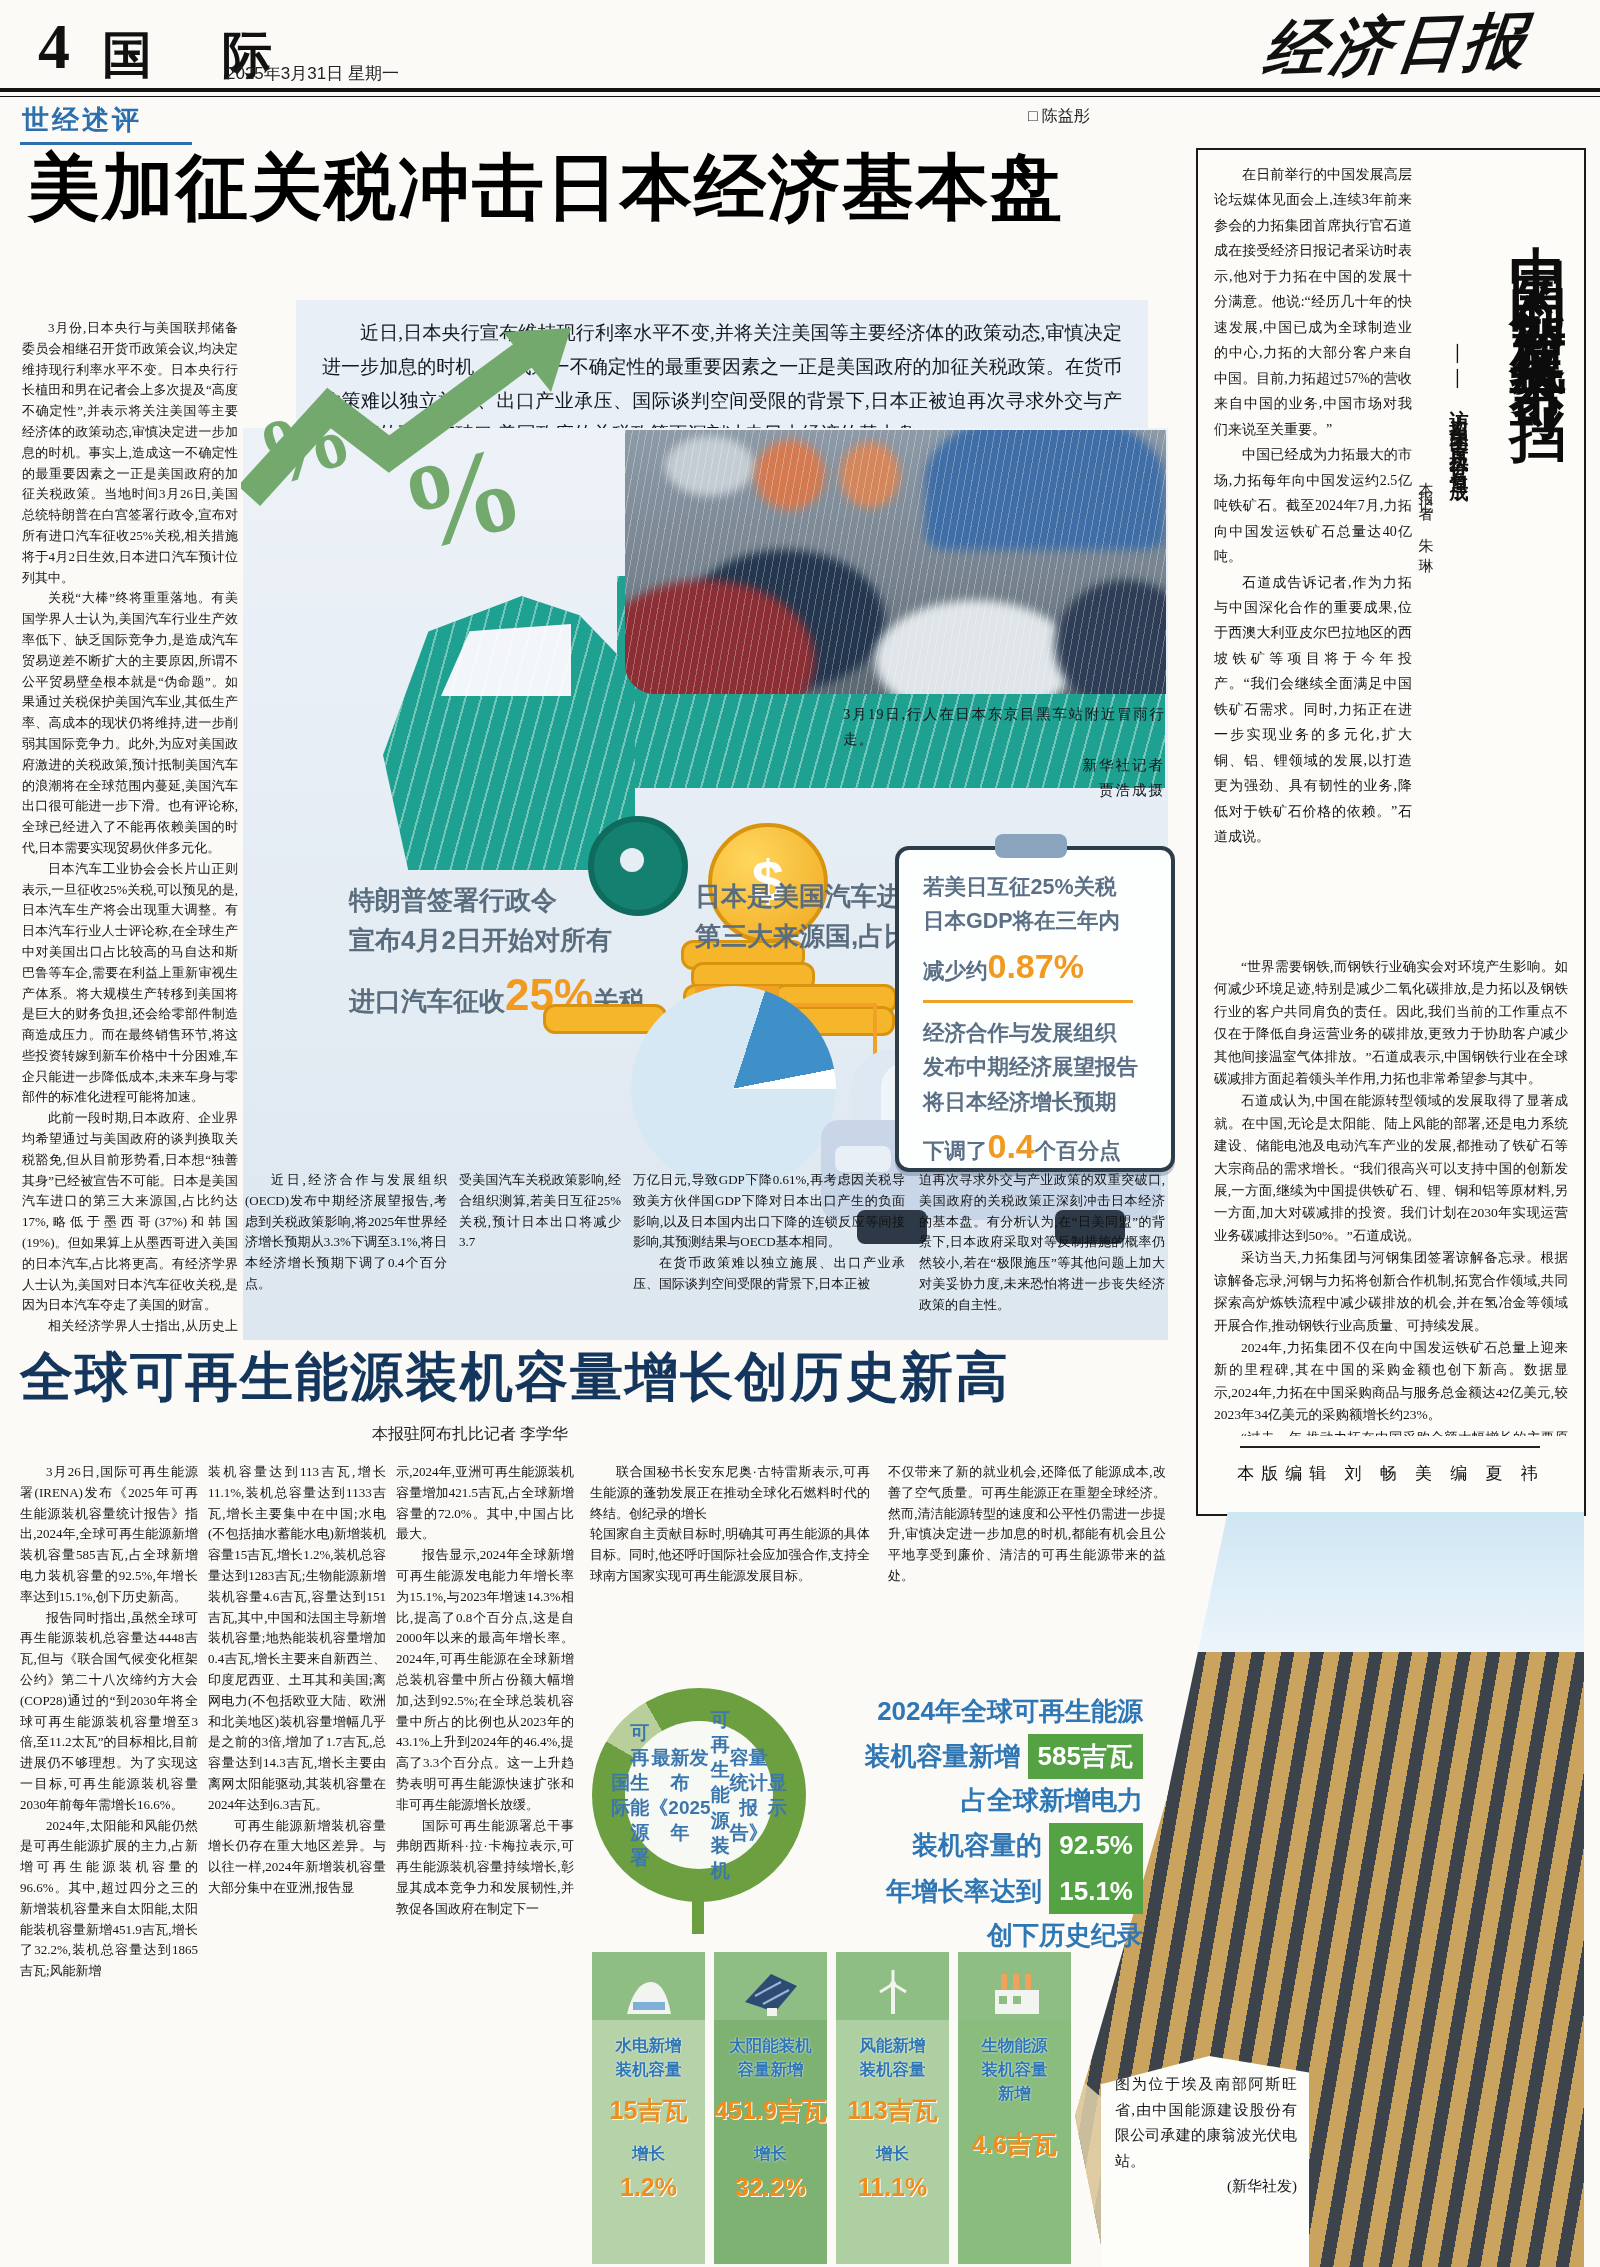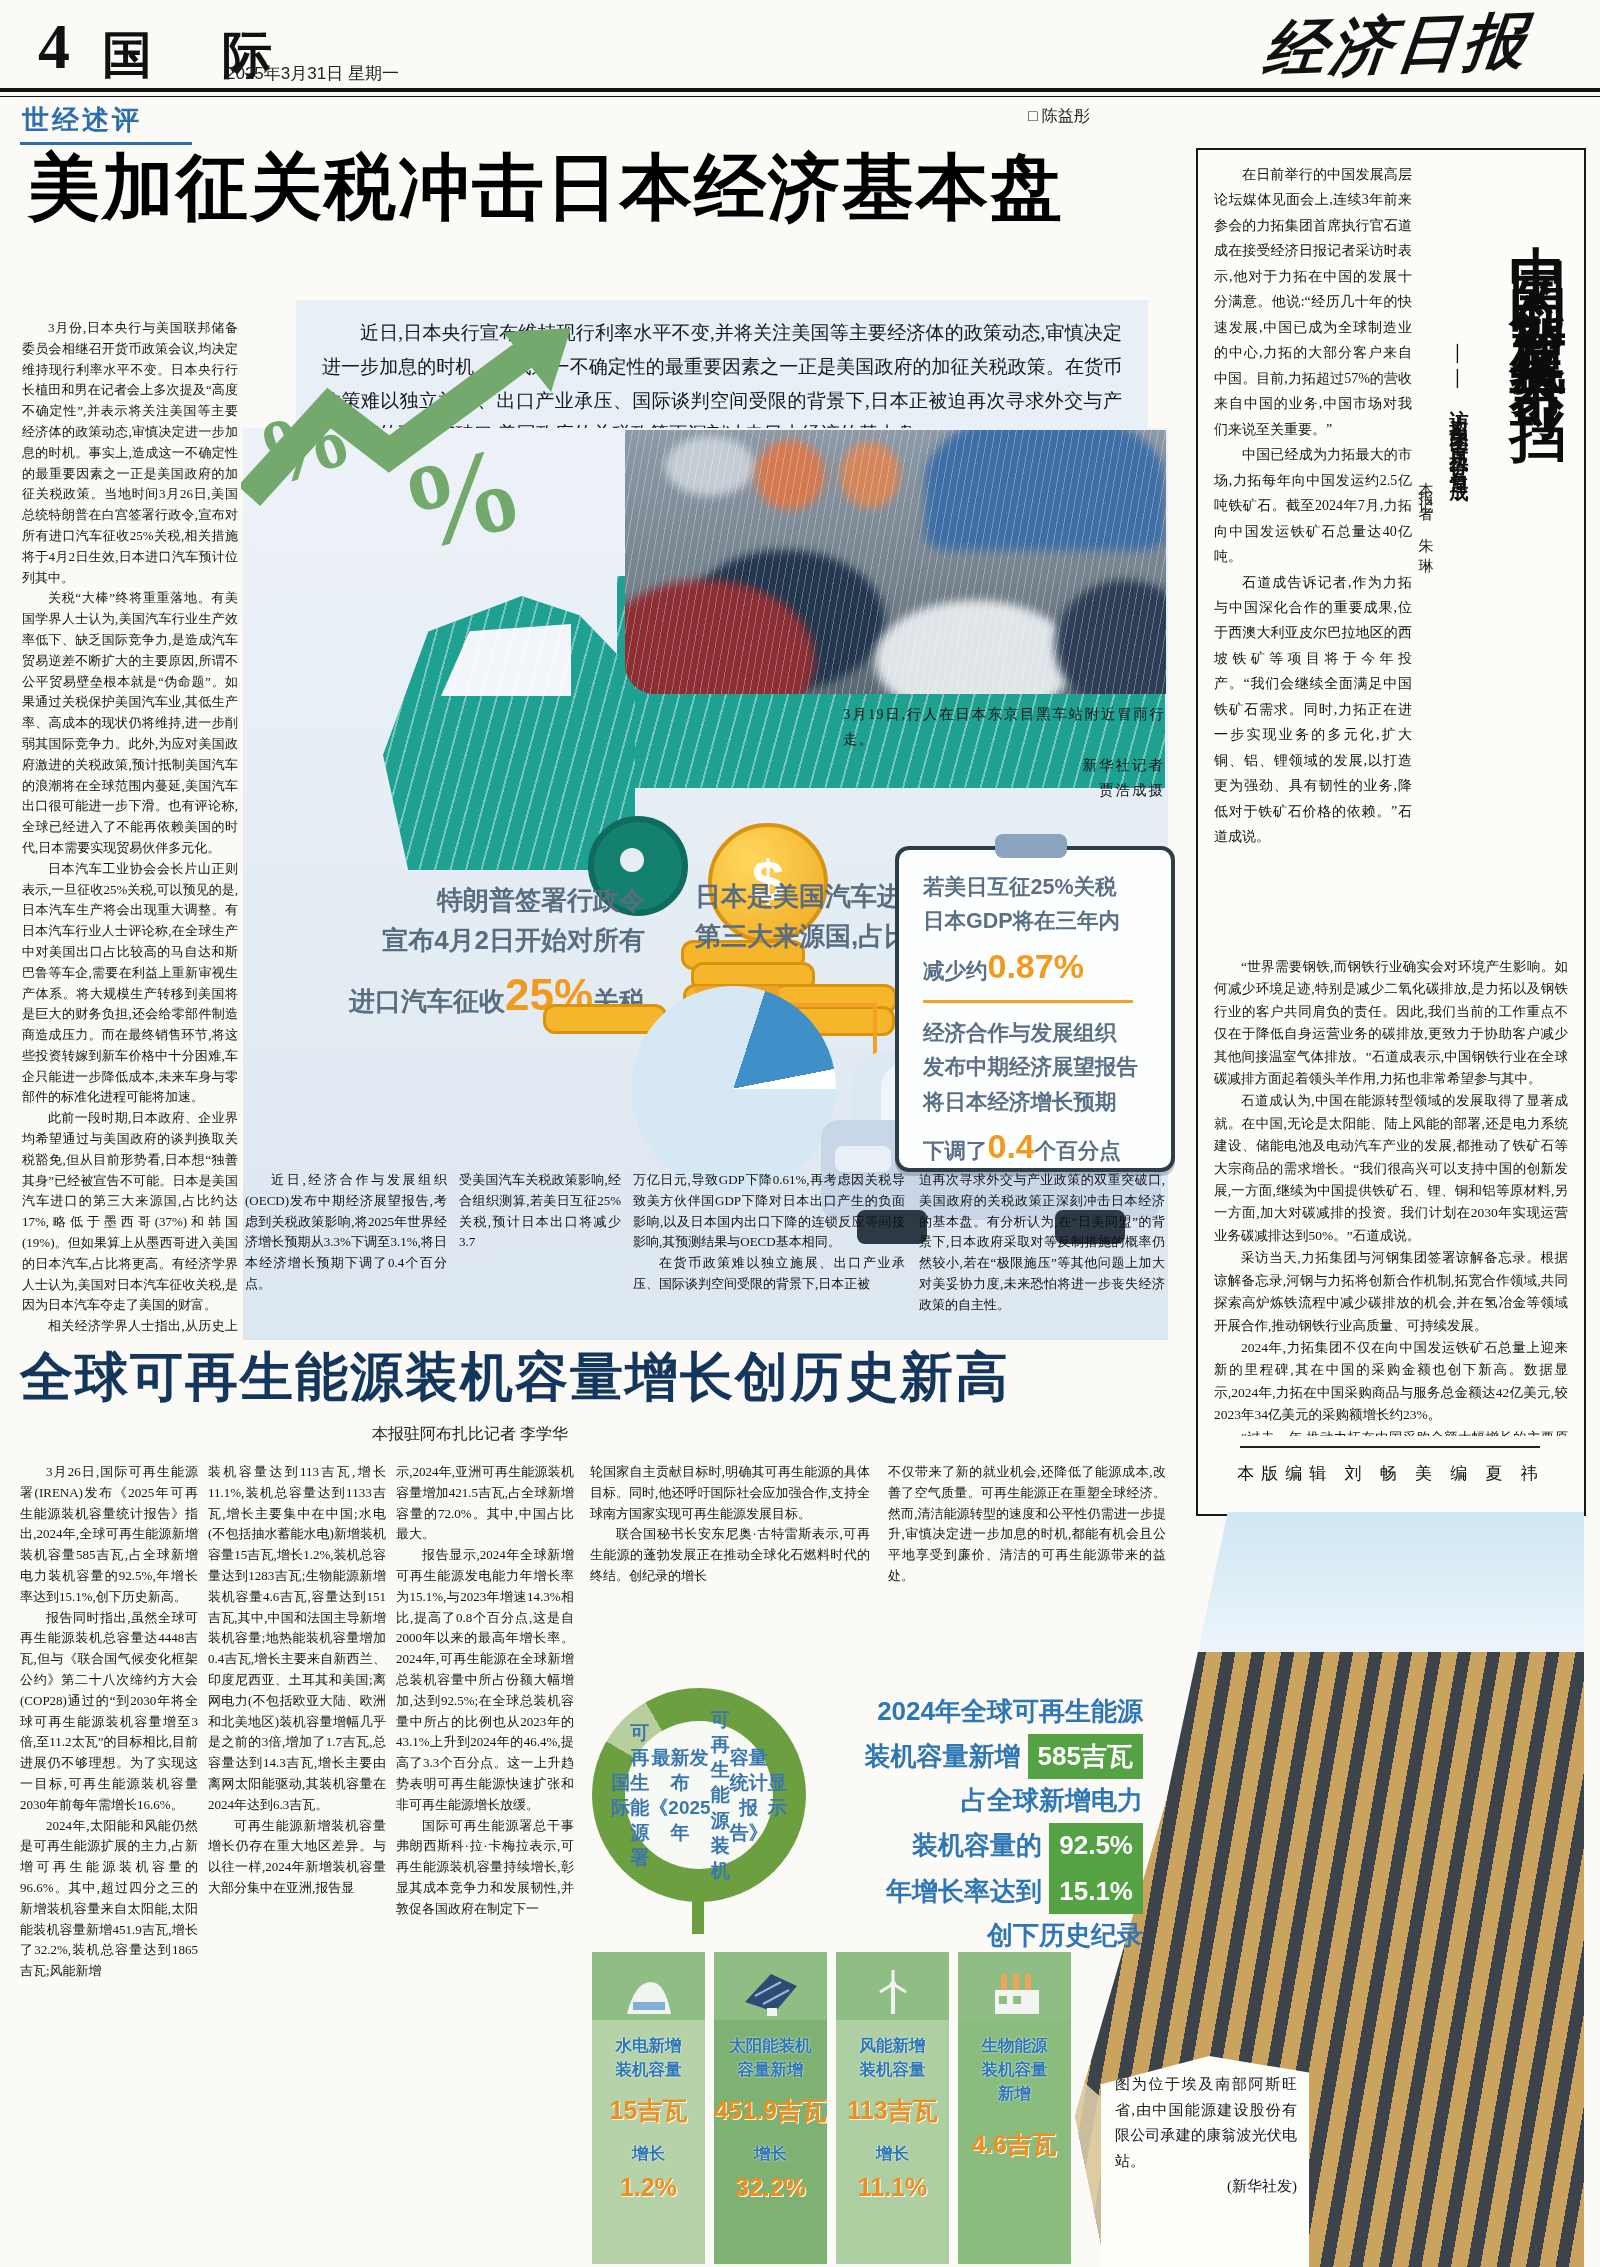--- a/index.html
+++ b/index.html
@@ -39,21 +39,21 @@
   .rain{position:absolute;inset:0;background:repeating-linear-gradient(100deg,rgba(255,255,255,.28) 0 1px,transparent 1px 7px);}
   .rain-teal{position:absolute;inset:0;background:repeating-linear-gradient(105deg,rgba(255,255,255,.38) 0 2px,transparent 2px 15px);}
   #truck-trailer{left:374px;top:148px;width:548px;height:212px;background:#1fa191;}
   #truck-cab{left:140px;top:168px;width:252px;height:274px;background:#1fa191;
              clip-path:polygon(10% 100%,0% 58%,18% 13%,55% 0%,78% 7%,100% 28%,100% 100%);}
   #cab-window{position:absolute;left:58px;top:28px;width:130px;height:72px;background:#f2f6fa;
               clip-path:polygon(0 100%,22% 10%,100% 0,100% 100%);}
   #truck-wheel{left:345px;top:388px;width:88px;height:88px;border-radius:50%;background:#14806f;border:6px solid #0f6b5d;}
   #truck-wheel-hub{position:absolute;left:26px;top:26px;width:24px;height:24px;border-radius:50%;background:#e6eef4;}
   .callout{font-family:"Liberation Sans",sans-serif;font-weight:bold;color:#5a6d7f;font-size:26px;line-height:1.55;}
-  #callout-tariff{left:106px;top:452px;text-align:right;}
+  #callout-tariff{left:106px;top:452px;}
   #callout-import{left:452px;top:448px;}
   .big-orange{color:#f29a20;font-size:44px;}
   #tag-17{left:452px;top:558px;background:#f2a127;color:#fff;font-size:30px;font-weight:bold;
           font-family:"Liberation Sans",sans-serif;padding:3px 12px;}
   #tag-line{left:540px;top:575px;width:90px;height:60px;border-right:4px solid #f2a127;border-top:4px solid #f2a127;}
   #coin-dollar{left:465px;top:395px;width:112px;height:112px;border-radius:50%;
                background:radial-gradient(circle at 35% 30%,#ffd75e,#f0a81f);border:4px solid #d9940f;
                color:#fff;font-size:58px;font-weight:bold;text-align:center;line-height:108px;font-family:"Liberation Sans",sans-serif;}
   .coin{position:absolute;width:118px;height:24px;background:#f5b62c;border:3px solid #d9940f;border-radius:12px;}
   #pie{left:388px;top:558px;width:205px;height:205px;border-radius:50%;
@@ -291,22 +291,22 @@
   <div class="abs newsp bt-col" style="left:208px;width:178px;">
     <p style="text-indent:0">装机容量达到113吉瓦,增长11.1%,装机总容量达到1133吉瓦,增长主要集中在中国;水电(不包括抽水蓄能水电)新增装机容量15吉瓦,增长1.2%,装机总容量达到1283吉瓦;生物能源新增装机容量4.6吉瓦,容量达到151吉瓦,其中,中国和法国主导新增装机容量;地热能装机容量增加0.4吉瓦,增长主要来自新西兰、印度尼西亚、土耳其和美国;离网电力(不包括欧亚大陆、欧洲和北美地区)装机容量增幅几乎是之前的3倍,增加了1.7吉瓦,总容量达到14.3吉瓦,增长主要由离网太阳能驱动,其装机容量在2024年达到6.3吉瓦。</p>
     <p>可再生能源新增装机容量增长仍存在重大地区差异。与以往一样,2024年新增装机容量大部分集中在亚洲,报告显</p>
   </div>
   <div class="abs newsp bt-col" style="left:396px;width:178px;">
     <p style="text-indent:0">示,2024年,亚洲可再生能源装机容量增加421.5吉瓦,占全球新增容量的72.0%。其中,中国占比最大。</p>
     <p>报告显示,2024年全球新增可再生能源发电能力年增长率为15.1%,与2023年增速14.3%相比,提高了0.8个百分点,这是自2000年以来的最高年增长率。2024年,可再生能源在全球新增总装机容量中所占份额大幅增加,达到92.5%;在全球总装机容量中所占的比例也从2023年的43.1%上升到2024年的46.4%,提高了3.3个百分点。这一上升趋势表明可再生能源快速扩张和非可再生能源增长放缓。</p>
     <p>国际可再生能源署总干事弗朗西斯科·拉·卡梅拉表示,可再生能源装机容量持续增长,彰显其成本竞争力和发展韧性,并敦促各国政府在制定下一</p>
   </div>
   <div class="abs newsp bt-col-short" style="left:590px;width:280px;">
+    <p>联合国秘书长安东尼奥·古特雷斯表示,可再生能源的蓬勃发展正在推动全球化石燃料时代的终结。创纪录的增长</p>
     <p style="text-indent:0">轮国家自主贡献目标时,明确其可再生能源的具体目标。同时,他还呼吁国际社会应加强合作,支持全球南方国家实现可再生能源发展目标。</p>
-    <p>联合国秘书长安东尼奥·古特雷斯表示,可再生能源的蓬勃发展正在推动全球化石燃料时代的终结。创纪录的增长</p>
   </div>
   <div class="abs newsp bt-col-short" style="left:888px;width:278px;">
     <p style="text-indent:0">不仅带来了新的就业机会,还降低了能源成本,改善了空气质量。可再生能源正在重塑全球经济。然而,清洁能源转型的速度和公平性仍需进一步提升,审慎决定进一步加息的时机,都能有机会且公平地享受到廉价、清洁的可再生能源带来的益处。</p>
   </div>
 
   <div class="abs" id="solar-photo">
     <div id="solar-sky"></div>
     <div id="solar-field"></div>
     <div id="solar-sand"></div>
   </div>

